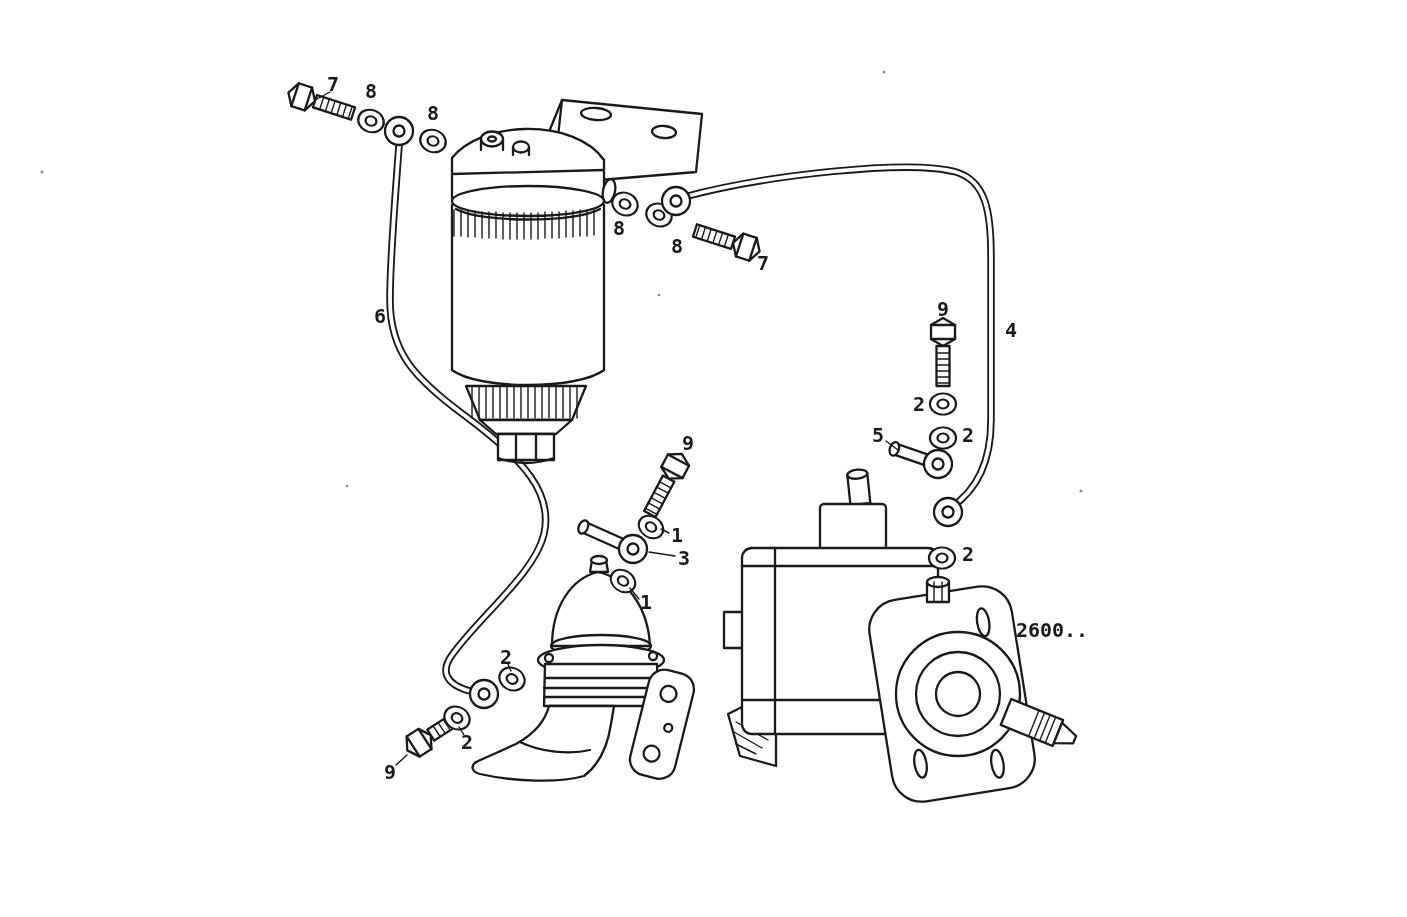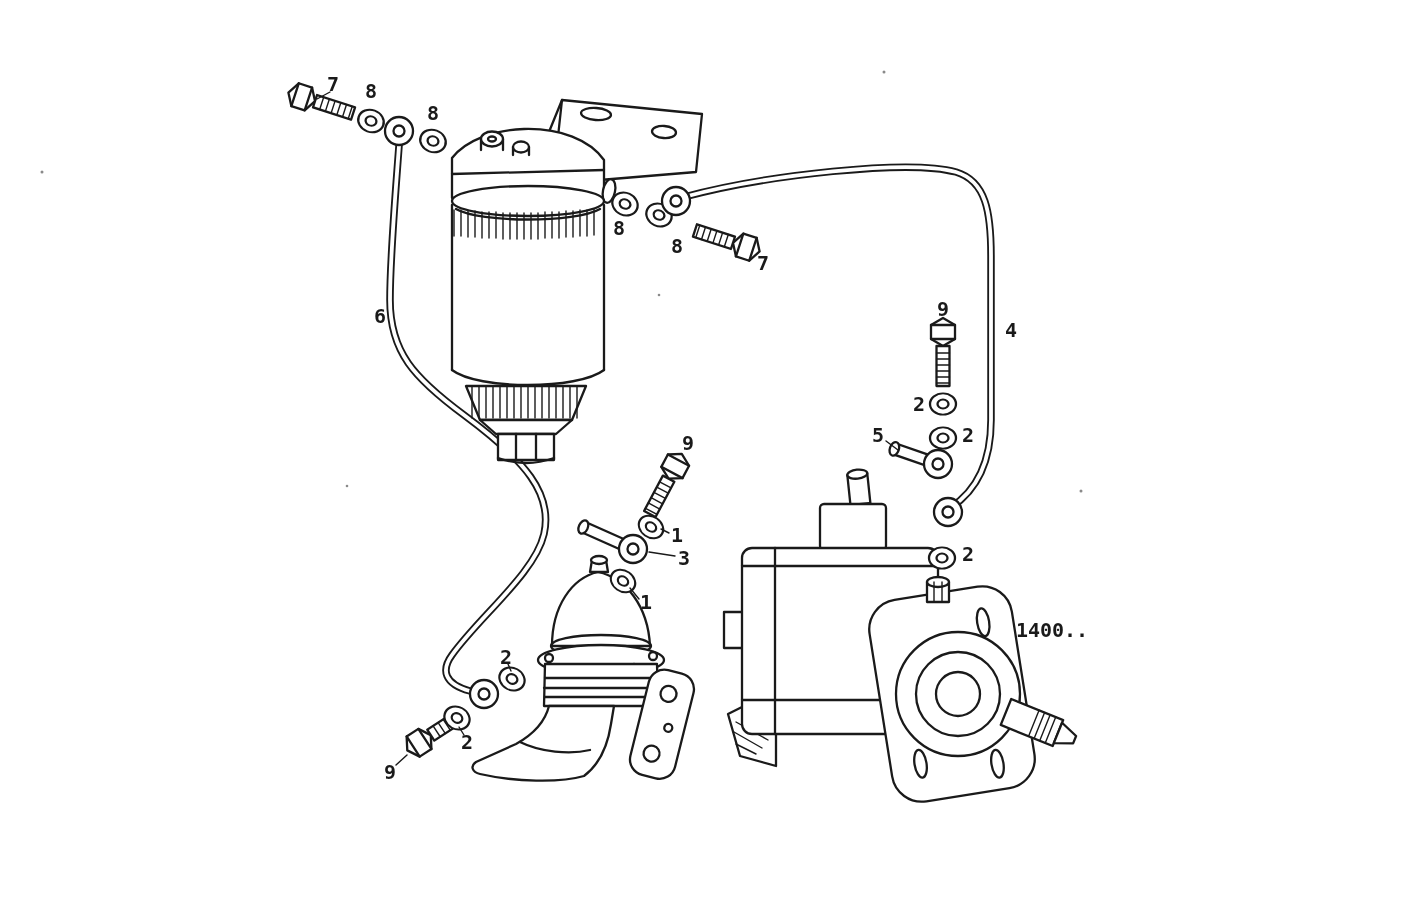--- a/index.html
+++ b/index.html
@@ -255,16 +255,16 @@
     <span class="callout" style="left:968px;top:435px">2</span>
     <span class="callout" style="left:878px;top:435px">5</span>
     <span class="callout" style="left:688px;top:443px">9</span>
     <span class="callout" style="left:677px;top:535px">1</span>
     <span class="callout" style="left:684px;top:558px">3</span>
     <span class="callout" style="left:646px;top:602px">1</span>
     <span class="callout" style="left:506px;top:657px">2</span>
     <span class="callout" style="left:968px;top:554px">2</span>
     <span class="callout" style="left:467px;top:742px">2</span>
     <span class="callout" style="left:390px;top:772px">9</span>
-    <span class="callout" style="left:1052px;top:630px">1400..</span>
+    <span class="callout" style="left:1052px;top:630px">2600..</span>
   </div>
 
 </div>
 
 </body></html>

